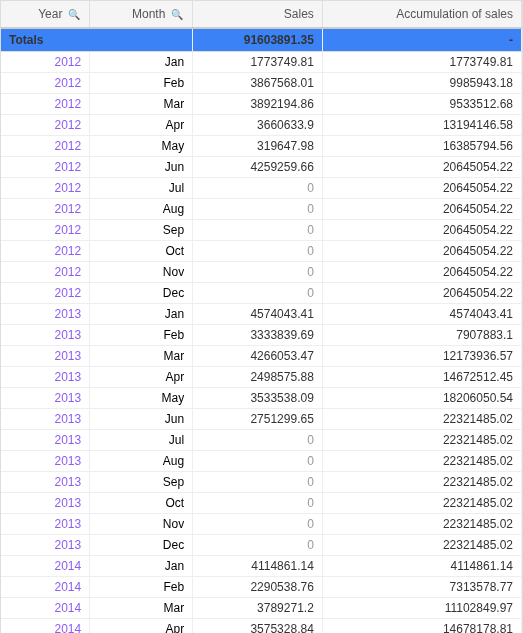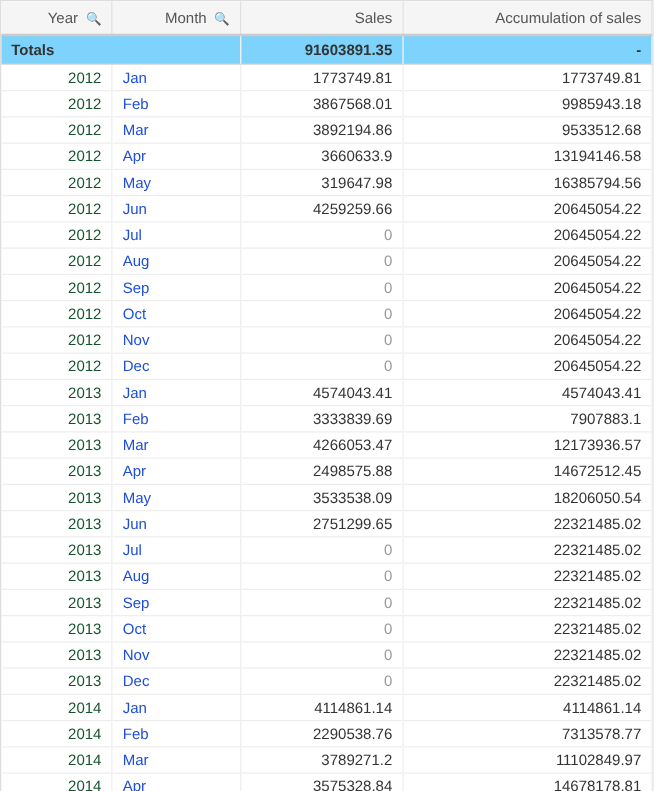--- a/index.html
+++ b/index.html
@@ -33,34 +33,34 @@
     thead th.right { text-align: right; }
     .search-icon-inline {
       display: inline-block;
       font-size: 10px;
       color: #999;
       margin-left: 3px;
       cursor: pointer;
     }
     .totals-row td {
       font-weight: bold;
-      background: #7dd3fc;
+      background: #3b82f6;
       border-bottom: 1px solid #ddd;
       padding: 4px 8px;
     }
     tbody tr {
       border-bottom: 1px solid #eee;
     }
     td {
       padding: 3px 8px;
       border-right: 1px solid #eee;
       white-space: nowrap;
     }
-    td.year-col { color: #14532d; text-align: right; padding-left: 11px; }
-    td.month-col { color: #1d4ed8; text-align: left; }
+    td.year-col { color: #8b5cf6; text-align: right; padding-left: 11px; }
+    td.month-col { color: #000000; text-align: right; }
     td.sales-col { text-align: right; color: #333; }
     td.accum-col { text-align: right; color: #333; }
     td.zero { color: #999; }
     .totals-row .totals-label { text-align: left; font-weight: bold; }
     .totals-row .totals-sales { text-align: right; font-weight: bold; }
     .totals-row .totals-accum { text-align: right; font-weight: bold; }
   </style>
 </head>
 <body>
 

